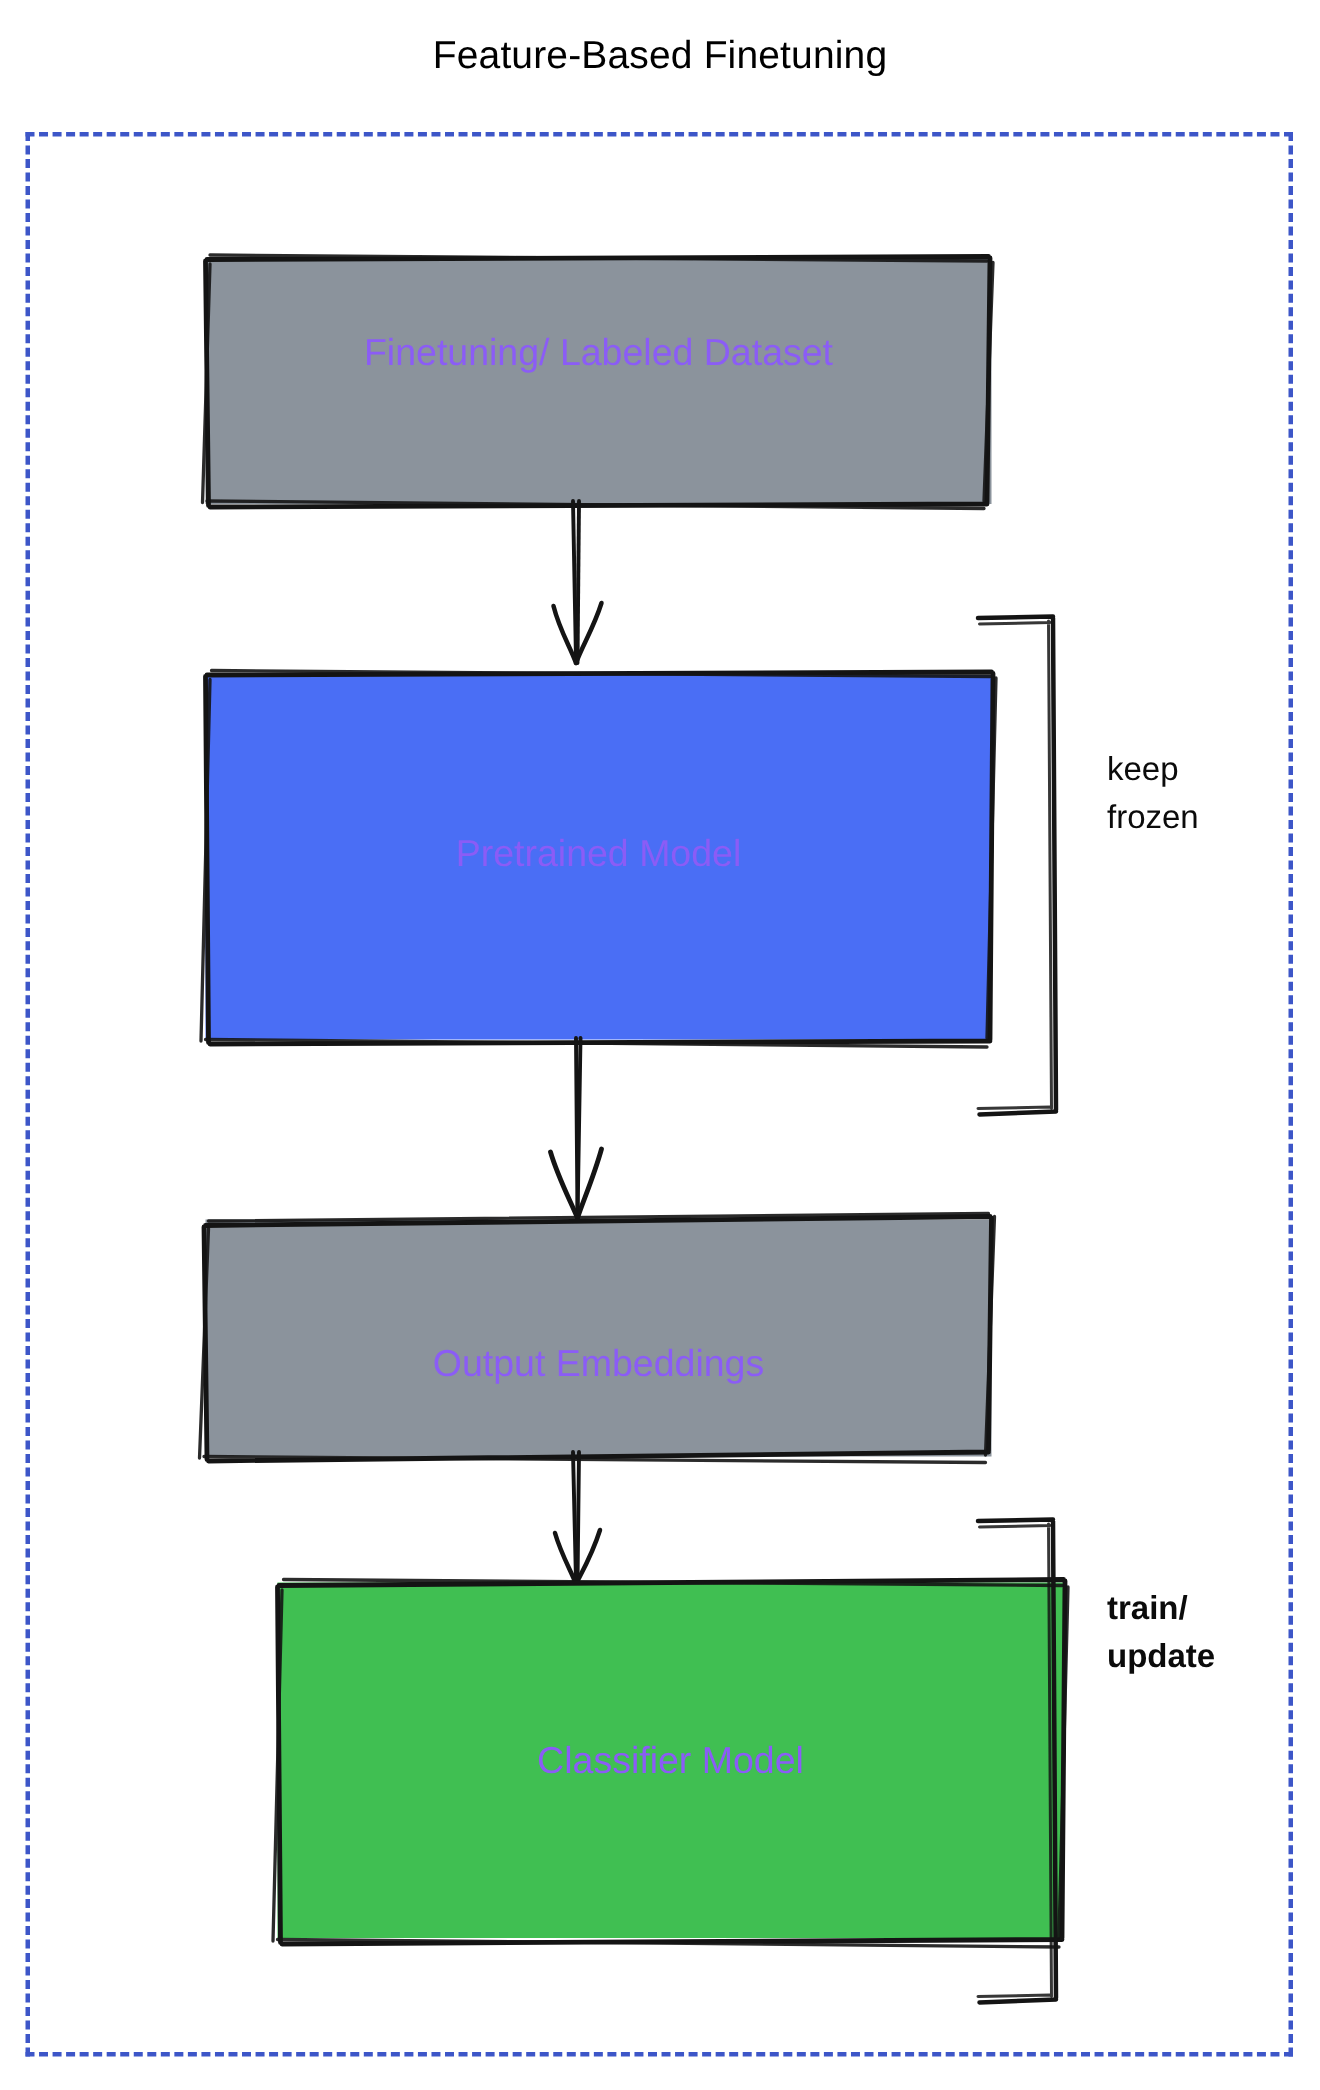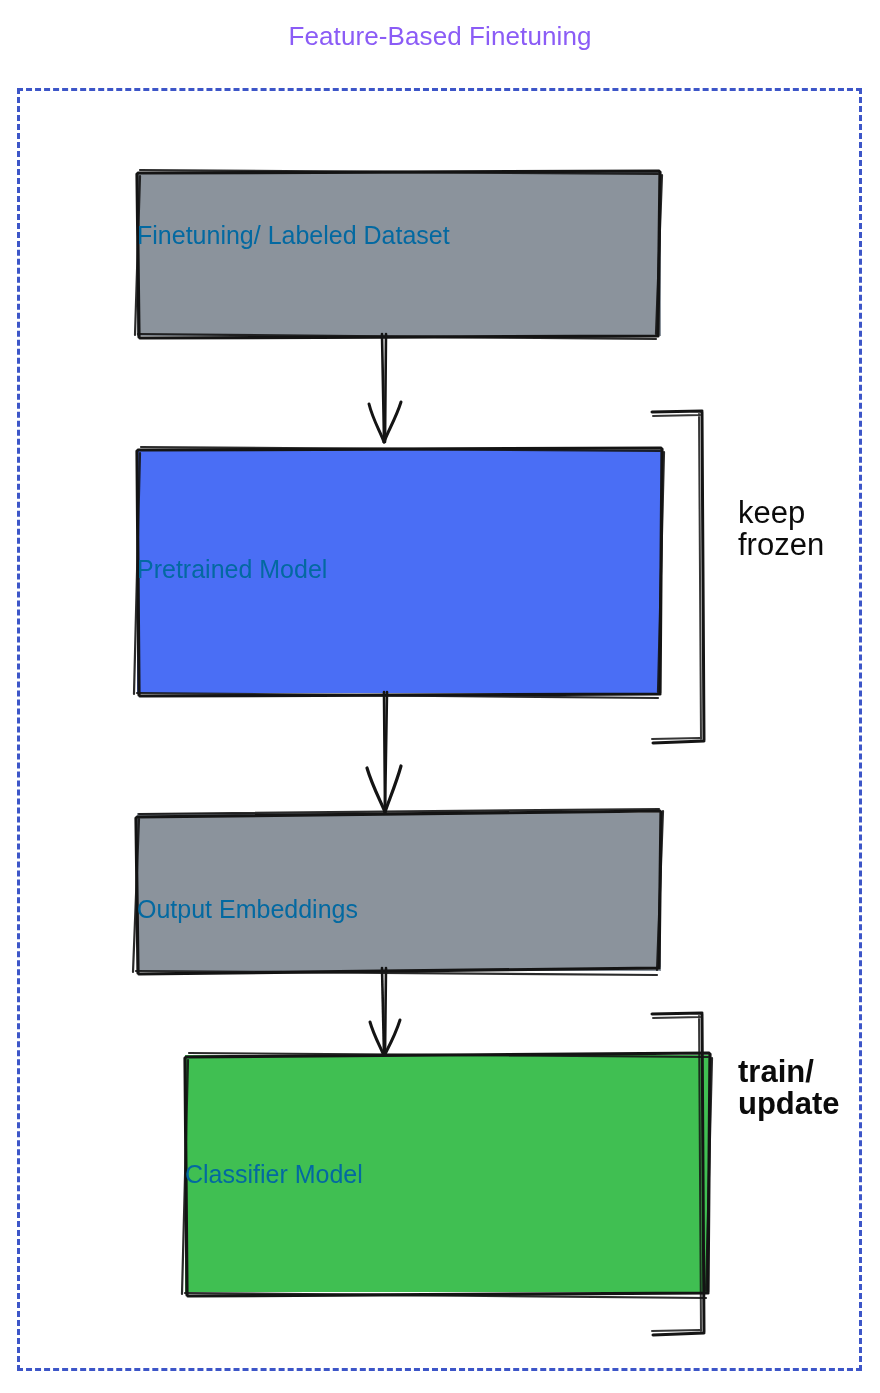--- a/index.html
+++ b/index.html
@@ -21,21 +21,21 @@
 
   
   #diagram-title {
     position: absolute;
     left: 0;
     top: 20px;
     width: 880px;
     text-align: center;
     font-size: 26px;
     font-weight: 400;
-    color: #8b5cf6;
+    color: #000000;
     letter-spacing: 0.1px;
     line-height: 32px;
     white-space: nowrap;
   }
 
   
   #dashed-container {
     position: absolute;
     left: 17px;
     top: 88px;
@@ -59,22 +59,22 @@
     position: absolute;
     left: -8px;
     top: -8px;
     overflow: visible;
     pointer-events: none;
   }
   .node .label {
     position: absolute;
     left: 0;
     width: 100%;
-    text-align: left;
-    color: #0369a1;
+    text-align: center;
+    color: #8b5cf6;
     font-size: 25px;
     line-height: 30px;
     white-space: pre-line;
   }
 
   
   #node-dataset   { left: 137px; top: 172px;  width: 524px; height: 164px; }
   #node-pretrained{ left: 137px; top: 450px;  width: 524px; height: 243px; padding-left: 16px; }
   #node-embeddings{ left: 137px; top: 813px;  width: 524px; height: 158px; }
   #node-classifier{ left: 137px; top: 1055px; width: 524px; height: 237px; margin-left: 48px; }
@@ -104,21 +104,21 @@
     position: absolute;
     overflow: visible;
     pointer-events: none;
   }
   #bracket-frozen { left: 650px; top: 408px; }
   #bracket-train  { left: 650px; top: 1010px; }
 
   .side-label {
     position: absolute;
     color: #0b0b0b;
-    font-size: 31px;
+    font-size: 22px;
     line-height: 32px;
     white-space: pre-line;
     text-align: left;
   }
   #label-keep-frozen { left: 738px; top: 497px; width: 120px; }
   #label-train-update{ left: 738px; top: 1056px; width: 120px; font-weight: bold; }
 </style>
 </head>
 <body>
 

